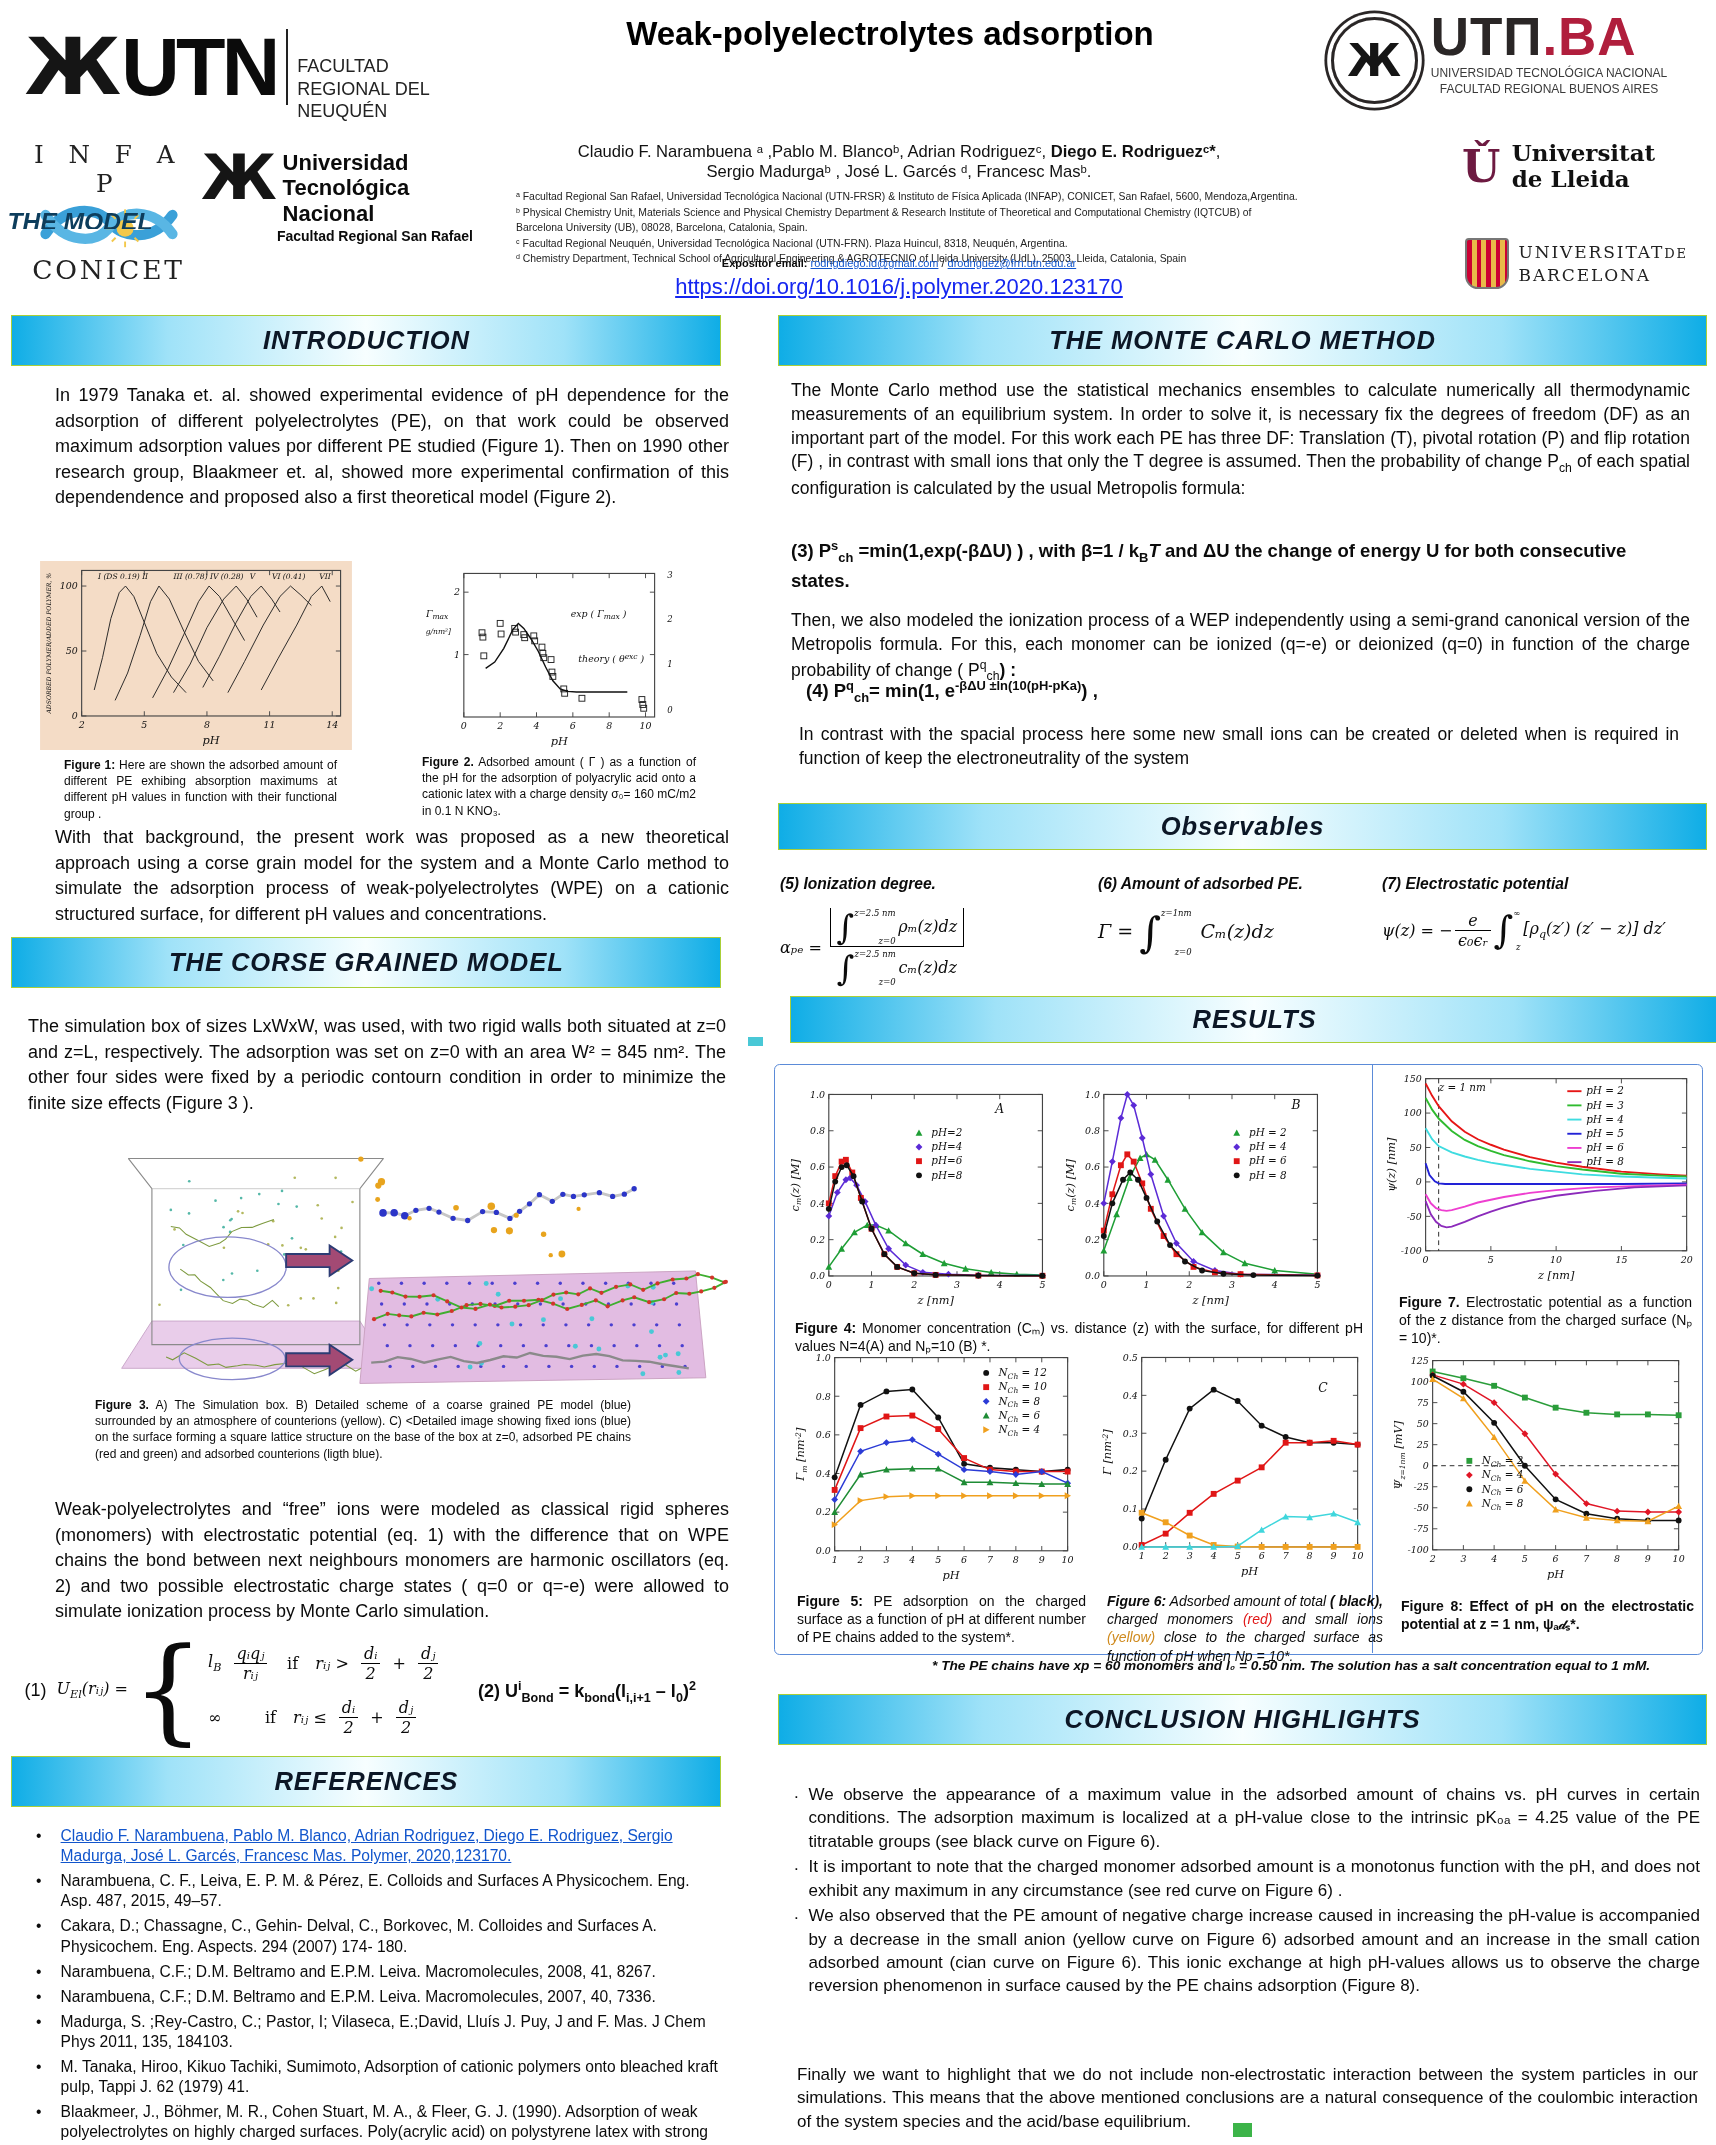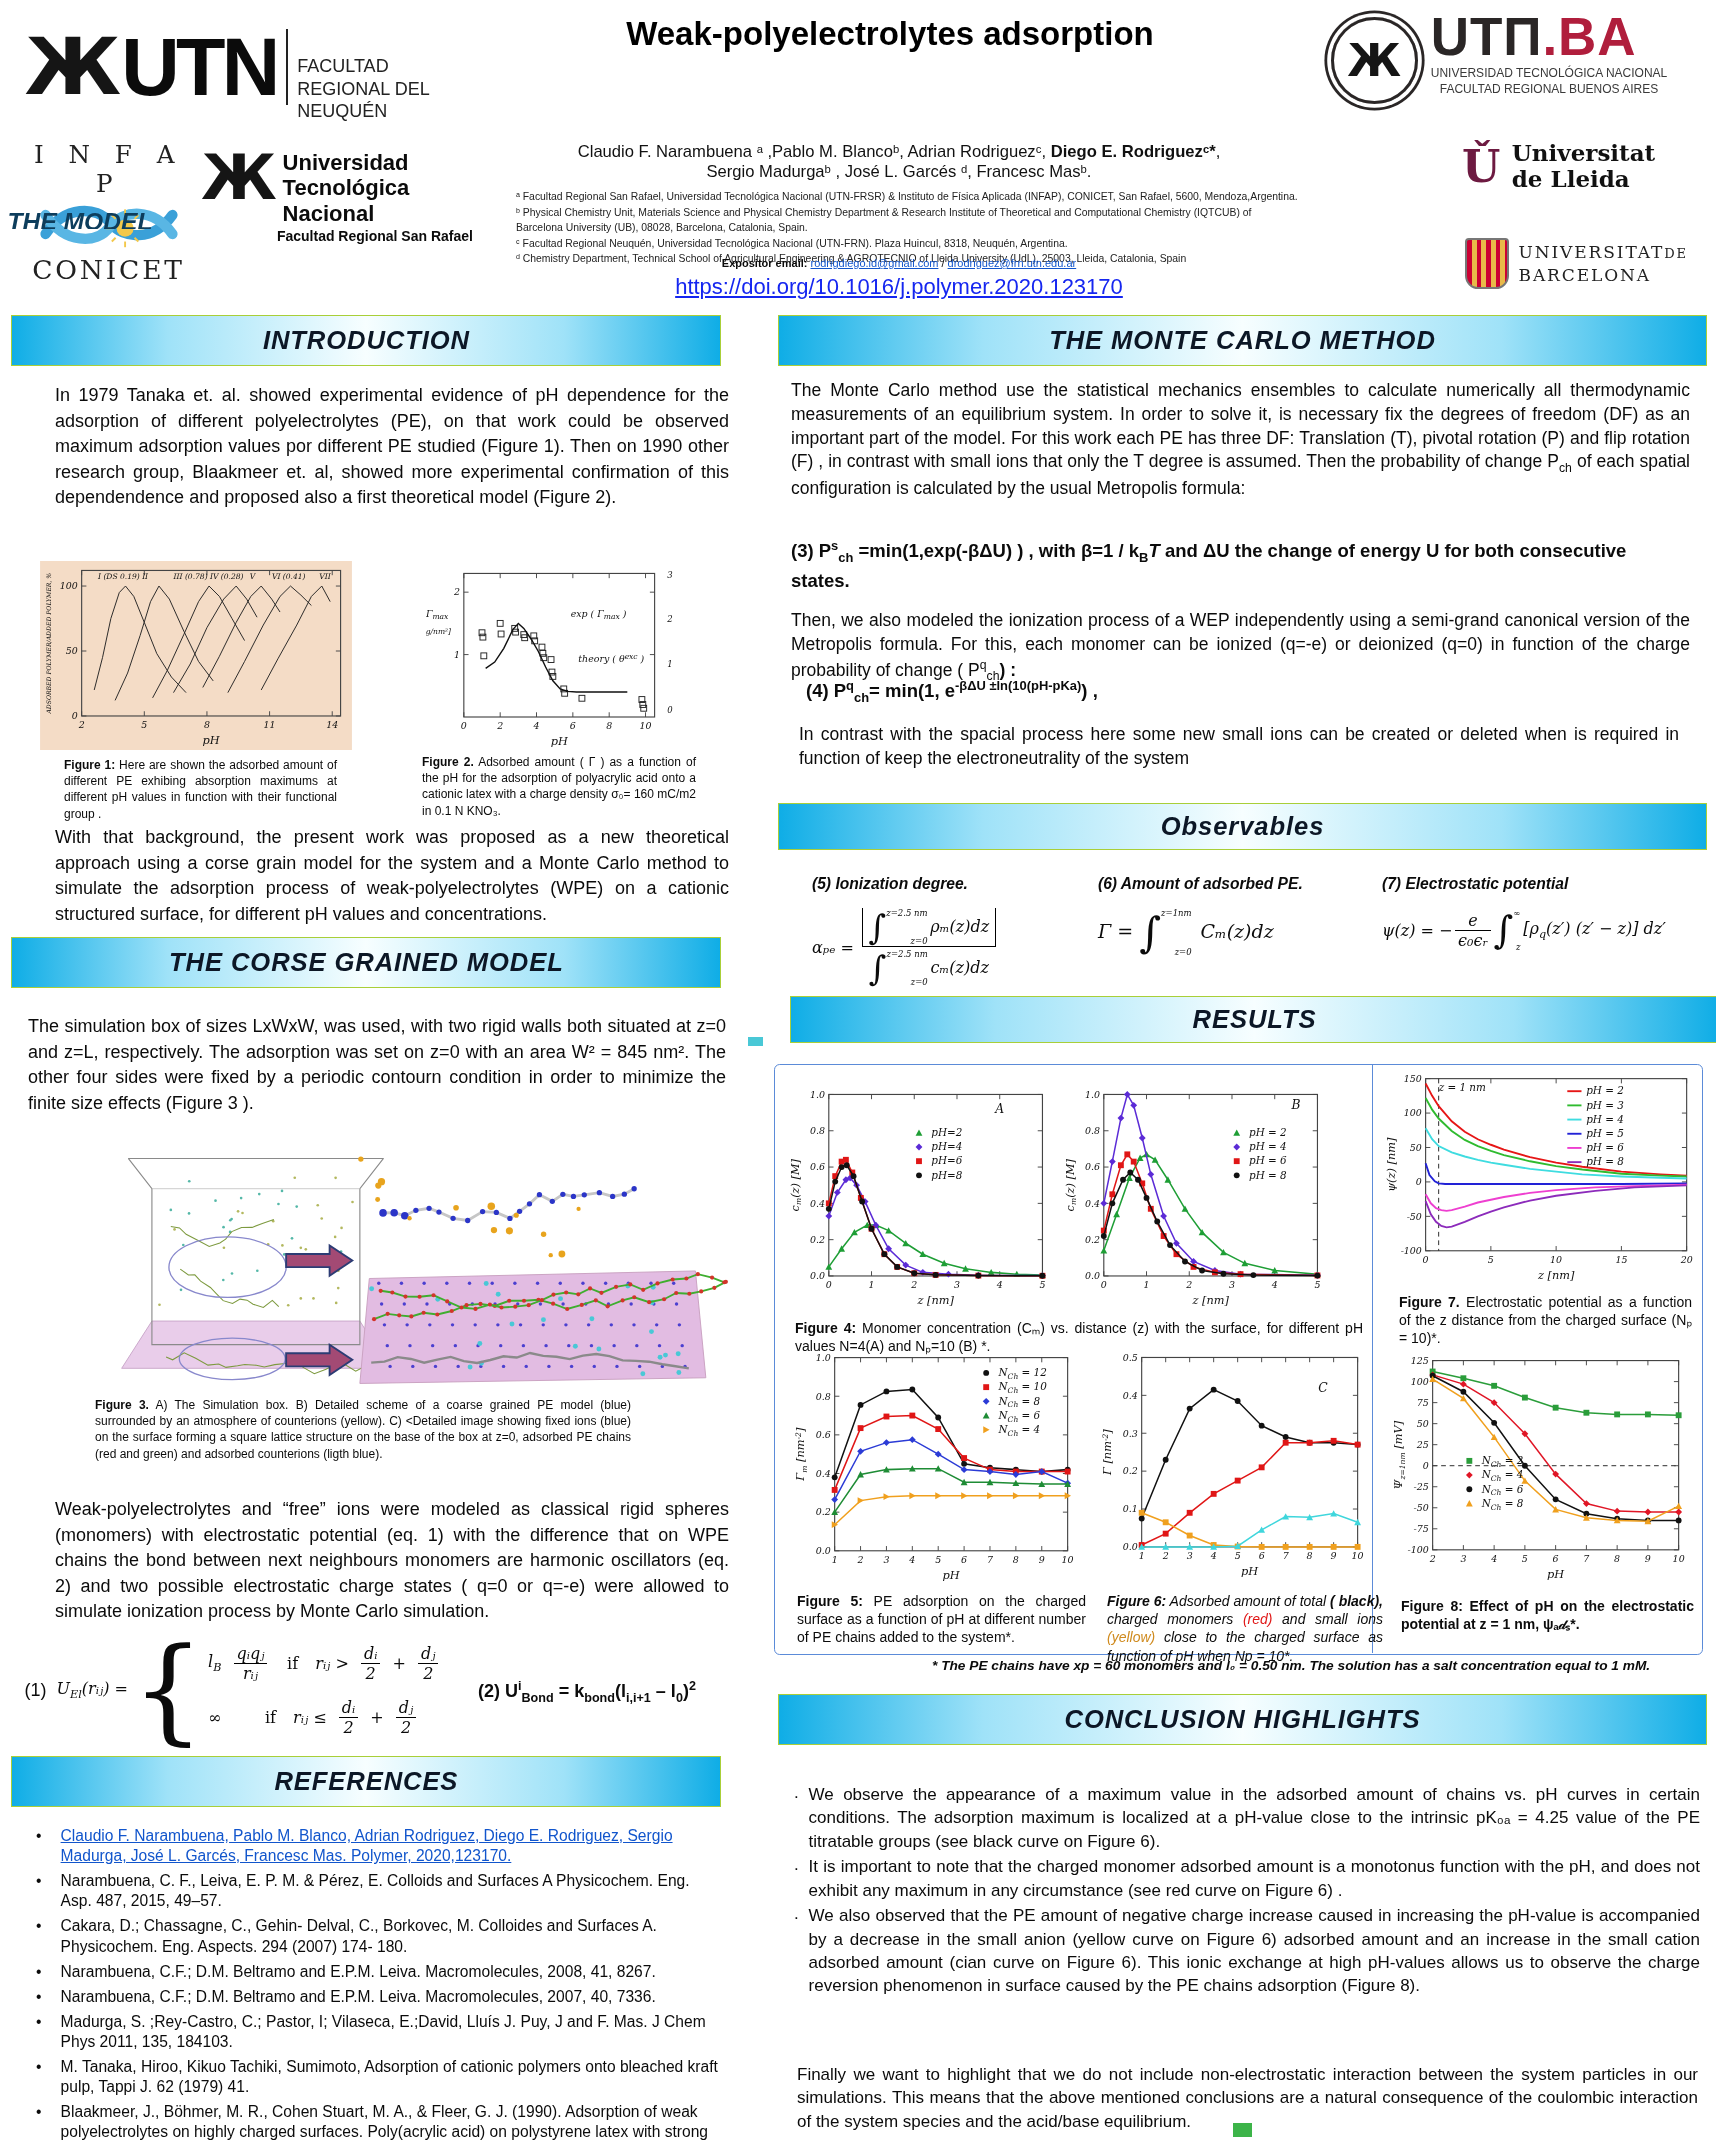--- a/index.html
+++ b/index.html
@@ -667,21 +667,21 @@
 <div class="rpara" style="left:791px;top:609px;width:899px;">
   <span>Then, we also modeled the ionization process of a WEP independently using a semi-grand canonical version of the Metropolis formula. For this, each monomer can be ionized (q=-e) or deionized (q=0) in function of the charge probability of change  ( P</span><sup>q</sup><sub>ch</sub><b>) :</b>
 </div>
 
 <div class="boldeq" style="left:806px;top:676px;">
   <span>(4)  P</span><sup>q</sup><sub>ch</sub><span>= min(1, e</span><sup>-βΔU ±ln(10(pH-pKa)</sup><span>) ,</span>
 </div>
 
 <div class="rpara" style="left:799px;top:723px;width:880px;">In contrast with the spacial process here some new small ions can be created or deleted when is required in function of keep the electroneutrality of the system</div>
 
-<div class="obsblock" style="left:812px;top:875px;">
+<div class="obsblock" style="left:780px;top:875px;">
   <div class="obslabel">(5) Ionization degree.</div>
   <div class="obseq" style="display:flex;align-items:center;">
     <span>αₚₑ =</span>&nbsp;
     <span class="frac">
       <span class="num" style="border-left:0.9px solid #000;border-right:0.9px solid #000;padding:0 5.7px;"><span class="int">∫</span><span class="lims">
             <span>z=2.5 nm</span>
             <span>z=0</span>
           </span><span>ρₘ(z)dz</span></span>
       <span class="den" style="padding:1.9px 5.7px 0;"><span class="int">∫</span><span class="lims">
             <span>z=2.5 nm</span>

